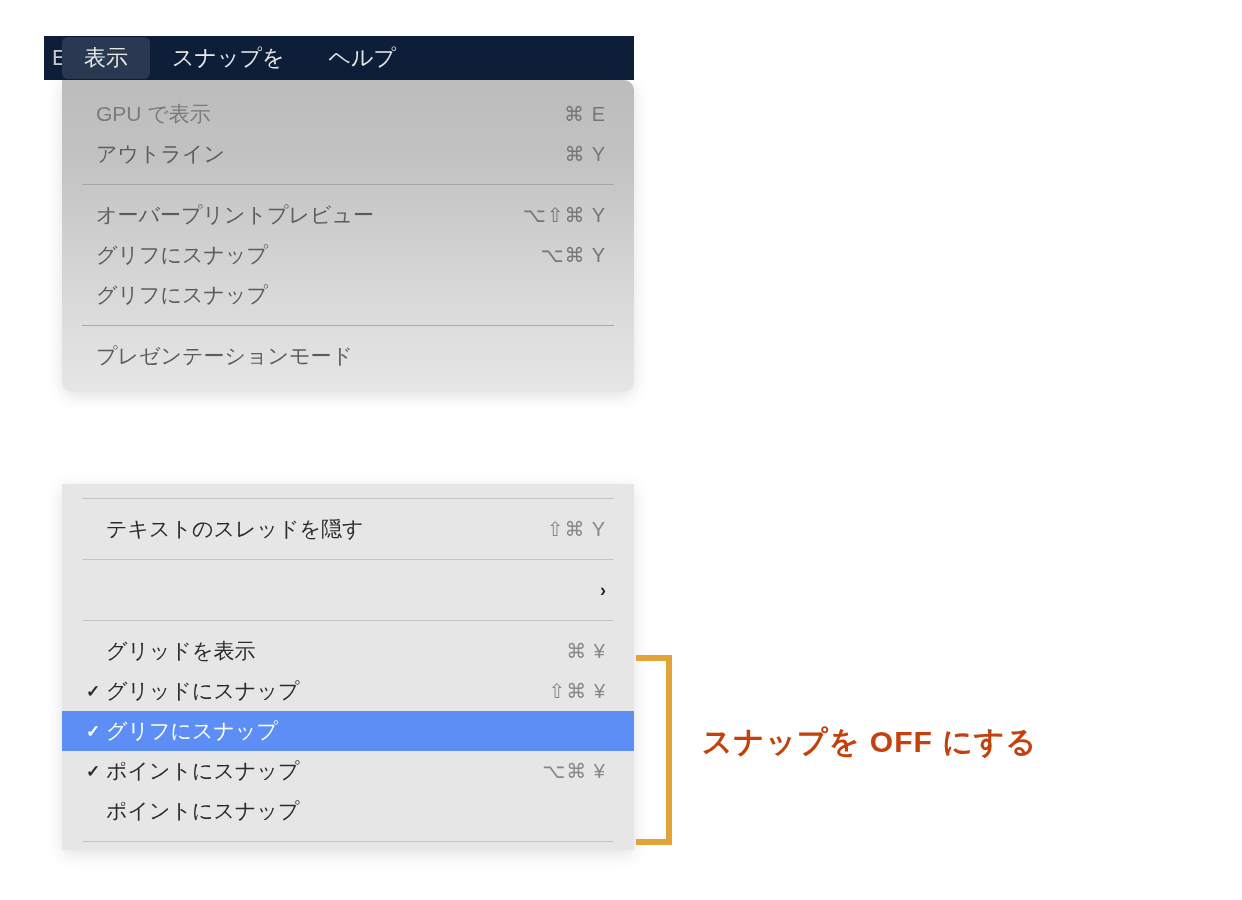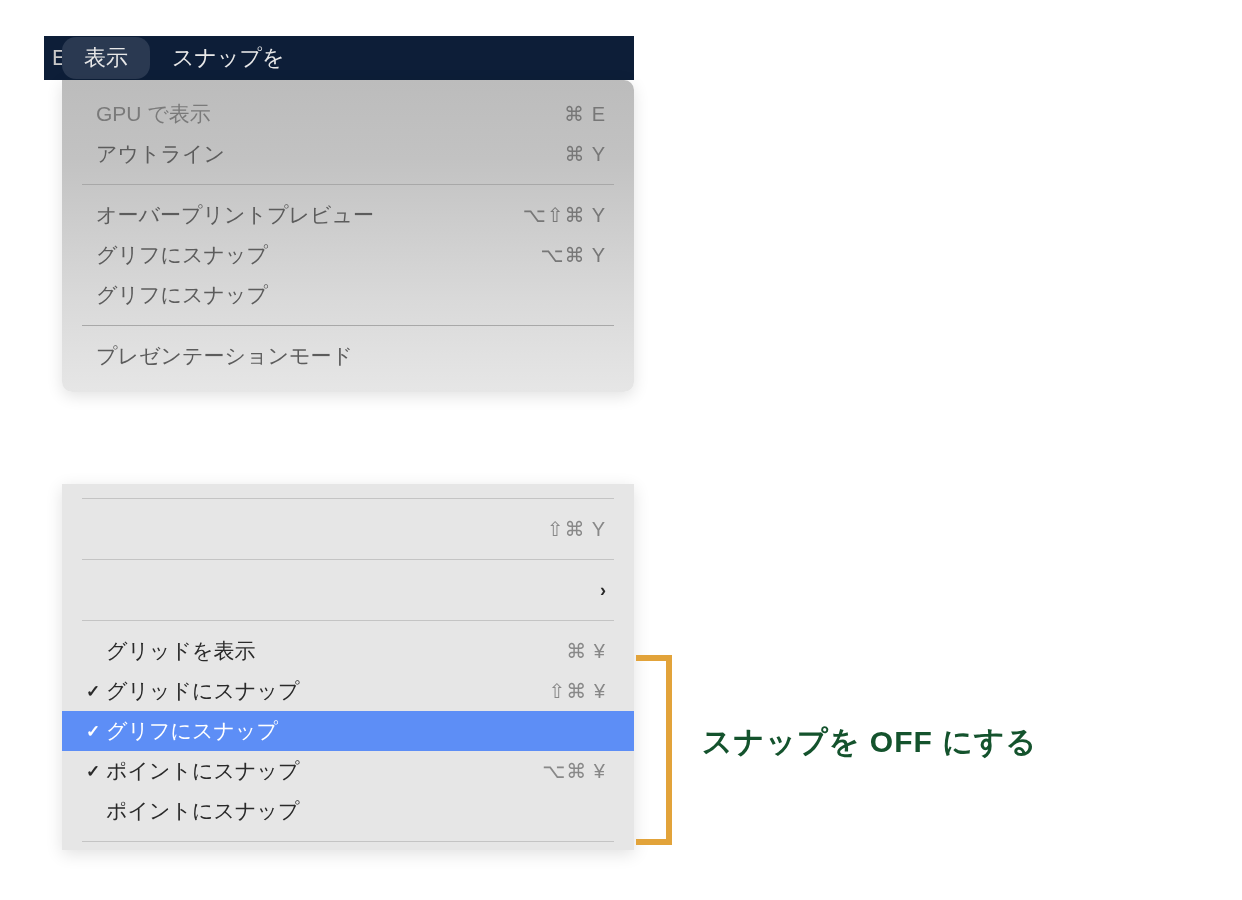--- a/index.html
+++ b/index.html
@@ -24,21 +24,21 @@
     font-size: 22px;
   }
   .menubar-crop {
     width: 10px;
     text-align: left;
     color: #c8c8c8;
     overflow: hidden;
   }
   .menubar-item {
     padding: 6px 22px;
-    border-radius: 14px;
+    border-radius: 6px;
   }
   .menubar-item.selected {
     background: #2a3951;
   }
   .dropdown {
     position: absolute;
     top: 80px;
     left: 62px;
     width: 572px;
     border-radius: 0 10px 10px 10px;
@@ -124,31 +124,32 @@
     border-top: 6px solid #e2a33a;
     border-right: 6px solid #e2a33a;
     border-bottom: 6px solid #e2a33a;
   }
   .annotation {
     position: absolute;
     top: 722px;
     left: 702px;
     font-size: 30px;
     font-weight: 600;
-    color: #14532d;
+    color: #c2410c;
     letter-spacing: 1px;
   }
 </style>
 </head>
 <body>
 
 <div class="menubar">
   <span class="menubar-crop">E</span>
   <div class="menubar-item selected">表示</div>
   <div class="menubar-item">スナップを</div>
+  <div class="menubar-item">ヘルプ</div>
 </div>
 
 <div class="dropdown top">
   <div class="section">
     <div class="menu-row">
       <span class="menu-label">GPU で表示</span>
       <span class="menu-shortcut">⌘ E</span>
     </div>
     <div class="menu-row">
       <span class="menu-label">アウトライン</span>
@@ -177,20 +178,21 @@
       <span class="menu-shortcut"></span>
     </div>
   </div>
 </div>
 
 <div class="dropdown bottom">
   <div class="divider"></div>
   <div class="section">
     <div class="menu-row">
       <span class="check-col"></span>
+      <span class="menu-label">テキストのスレッドを隠す</span>
       <span class="menu-shortcut">⇧⌘ Y</span>
     </div>
   </div>
   <div class="divider"></div>
   <div class="section">
     <div class="menu-row">
       <span class="check-col"></span>
       <span class="submenu-arrow">›</span>
     </div>
   </div>

